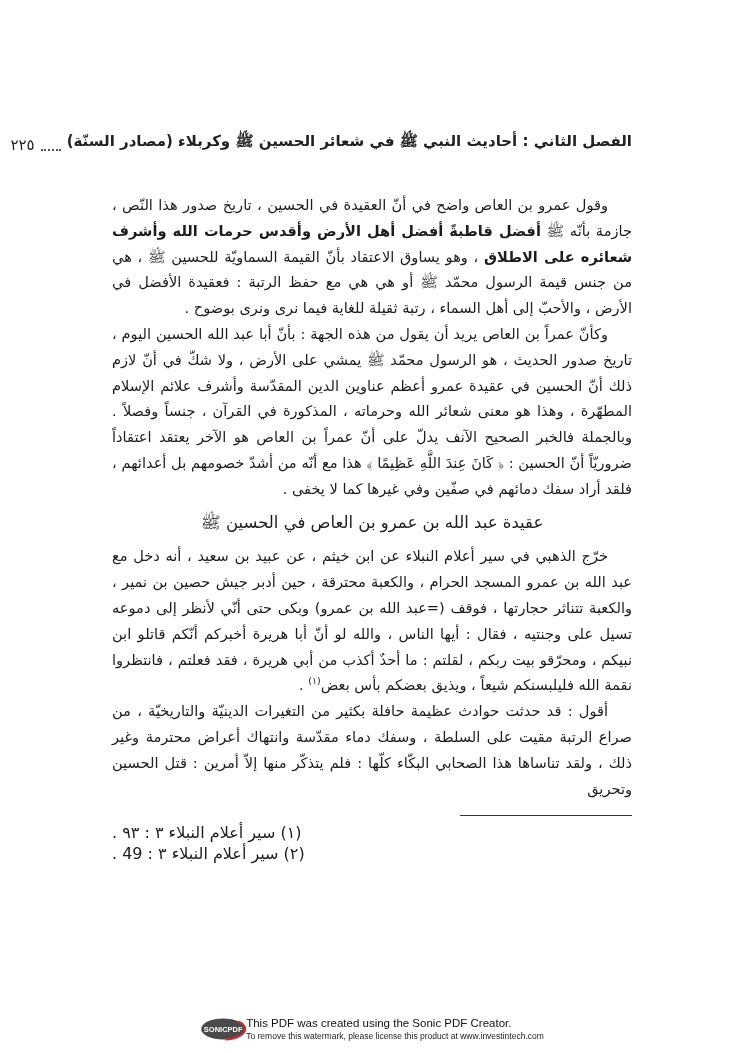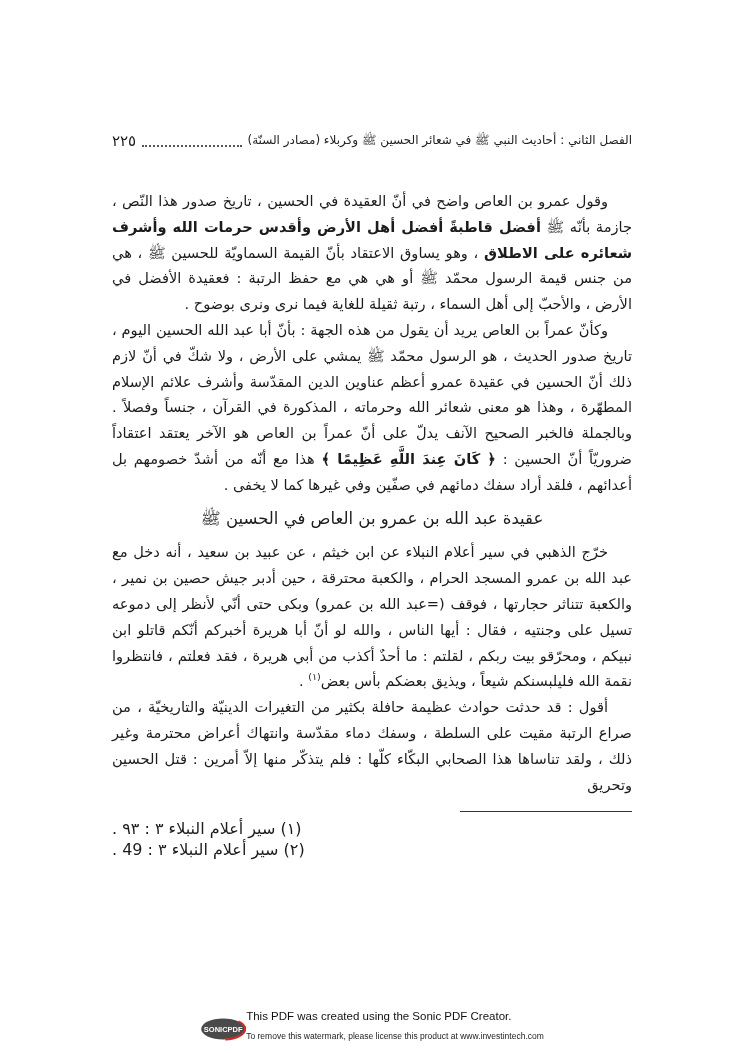--- a/index.html
+++ b/index.html
@@ -20,22 +20,22 @@
     width: 520px;
     direction: rtl;
     font-family: "DejaVu Sans", sans-serif;
   }
   .page-header {
     display: flex;
     align-items: flex-end;
     margin-bottom: 20px;
   }
   .chapter-title {
-    font-size: 12px;
-    font-weight: normal;
+    font-size: 15px;
+    font-weight: bold;
     white-space: nowrap;
     color: #222;
   }
   .leader {
     flex: 1;
     border-bottom: 2px dotted #555;
     margin: 0 6px 3px 6px;
     min-width: 20px;
   }
   .page-number {
@@ -43,21 +43,21 @@
     font-weight: normal;
     letter-spacing: 2px;
   }
   .body-text {
     font-size: 14.6px;
     line-height: 25.8px;
     text-align: justify;
     margin-top: 38px;
   }
   .para { text-indent: 24px; }
-  .quran { font-weight: bold; }
+  .quran { font-weight: normal; }
   .section-heading {
     text-align: center;
     font-size: 16.5px;
     font-weight: normal;
     margin: 8px 0 8px 0;
     text-indent: 0;
   }
   sup.fn-mark {
     font-size: 9.5px;
     line-height: 0;
@@ -80,21 +80,21 @@
     left: 50%;
     transform: translateX(-50%);
     display: flex;
     align-items: flex-end;
     direction: ltr;
     font-family: "Liberation Sans", sans-serif;
     white-space: nowrap;
   }
   .wm-text { text-align: left; }
   .wm-line1 { font-size: 11.5px; font-weight: normal; color: #111; }
-  .wm-line2 { font-size: 8.5px; color: #222; margin-top: 9px; }
+  .wm-line2 { font-size: 8.5px; color: #222; margin-top: 2px; }
   .wm-link { color: #222; text-decoration: none; }
 </style>
 </head>
 <body>
 
 <div class="page">
 
   <div class="content" dir="rtl">
 
     <div class="page-header">

